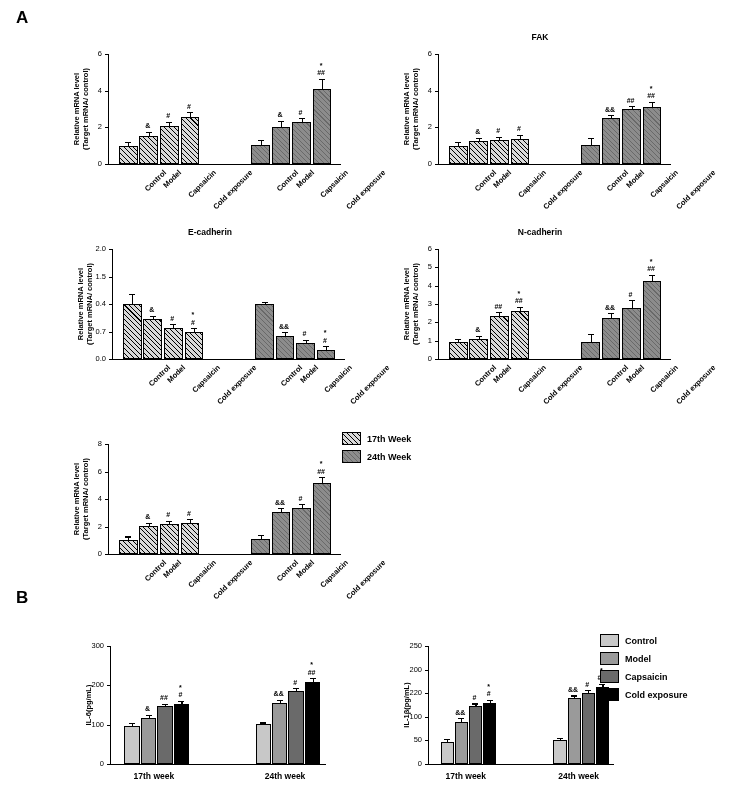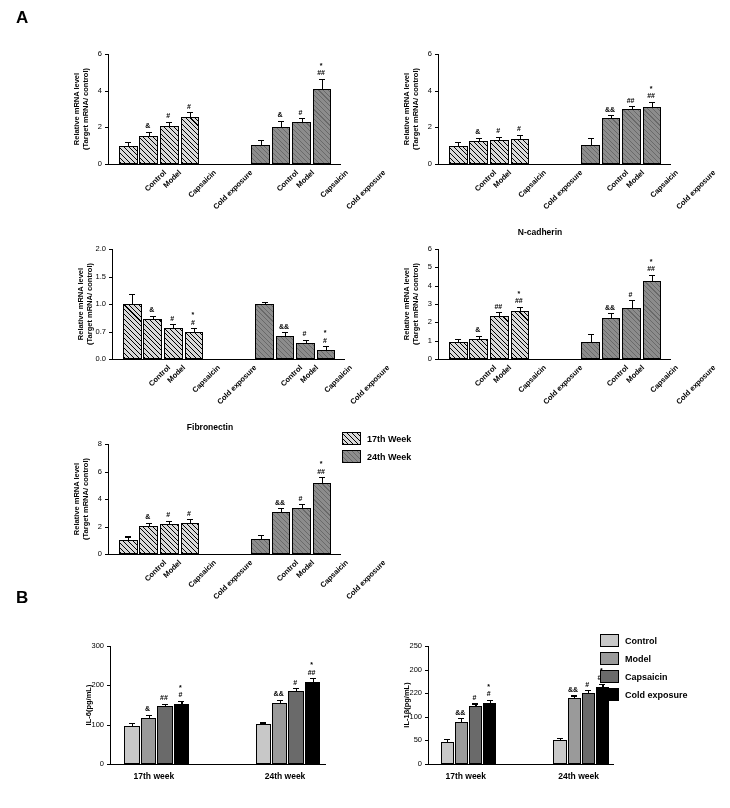--- a/index.html
+++ b/index.html
@@ -79,20 +79,21 @@
     <div class="xlab" style="left: 136.292px; top: 138px;">Cold exposure</div>
     <div class="xlab" style="left: 206.998px; top: 138px;">Control</div>
     <div class="sig" style="left: 208.051px; width: 24px; top: 81.3333px;">&amp;</div>
     <div class="xlab" style="left: 227.509px; top: 138px;">Model</div>
     <div class="sig" style="left: 228.562px; width: 24px; top: 78.5833px;">#</div>
     <div class="xlab" style="left: 248.021px; top: 138px;">Capsaicin</div>
     <div class="sig" style="left: 249.074px; width: 24px; top: 31.6667px;">*<br>##</div>
     <div class="xlab" style="left: 268.532px; top: 138px;">Cold exposure</div>
   </div>
 <div class="chart" id="chart-fak" style="left:390px;top:30px;width:300px;height:160px;">
+    <div class="chart-title" style="top: 2px;">FAK</div>
     <div class="plot" style="left: 48px; top: 24px; width: 232px; height: 110px;">
       <div class="tick" style="top: 110px;"></div>
       <div class="tick" style="top: 73.3333px;"></div>
       <div class="tick" style="top: 36.6667px;"></div>
       <div class="tick" style="top: 0px;"></div>
       <div class="bar hatch" style="left: 9.976px; width: 18.6467px; height: 18.3333px;"></div>
       <div class="err" style="left: 19.2994px; bottom: 18.3333px; height: 2.75px;"></div>
       <div class="errcap" style="left: 16.2994px; width: 6px; bottom: 21.0833px;"></div>
       <div class="bar hatch" style="left: 30.4874px; width: 18.6467px; height: 22.9167px;"></div>
       <div class="err" style="left: 39.8108px; bottom: 22.9167px; height: 2.2px;"></div>
@@ -130,20 +131,21 @@
     <div class="xlab" style="left: 136.292px; top: 138px;">Cold exposure</div>
     <div class="xlab" style="left: 206.998px; top: 138px;">Control</div>
     <div class="sig" style="left: 208.051px; width: 24px; top: 75.8333px;">&amp;&amp;</div>
     <div class="xlab" style="left: 227.509px; top: 138px;">Model</div>
     <div class="sig" style="left: 228.562px; width: 24px; top: 66.6667px;">##</div>
     <div class="xlab" style="left: 248.021px; top: 138px;">Capsaicin</div>
     <div class="sig" style="left: 249.074px; width: 24px; top: 54.5833px;">*<br>##</div>
     <div class="xlab" style="left: 268.532px; top: 138px;">Cold exposure</div>
   </div>
 <div class="chart" id="chart-e-cadherin" style="left:60px;top:225px;width:300px;height:160px;">
+    <div class="chart-title" style="top: 2px;">E-cadherin</div>
     <div class="plot" style="left: 52px; top: 24px; width: 232px; height: 110px;">
       <div class="tick" style="top: 110px;"></div>
       <div class="tick" style="top: 82.5px;"></div>
       <div class="tick" style="top: 55px;"></div>
       <div class="tick" style="top: 27.5px;"></div>
       <div class="tick" style="top: 0px;"></div>
       <div class="bar hatch" style="left: 9.976px; width: 18.6467px; height: 55px;"></div>
       <div class="err" style="left: 19.2994px; bottom: 55px; height: 9.35px;"></div>
       <div class="errcap" style="left: 16.2994px; width: 6px; bottom: 64.35px;"></div>
       <div class="bar hatch" style="left: 30.4874px; width: 18.6467px; height: 39.6px;"></div>
@@ -164,21 +166,21 @@
       <div class="bar solidgrey" style="left: 183.239px; width: 18.6467px; height: 15.95px;"></div>
       <div class="err" style="left: 192.562px; bottom: 15.95px; height: 2.2px;"></div>
       <div class="errcap" style="left: 189.562px; width: 6px; bottom: 18.15px;"></div>
       <div class="bar solidgrey" style="left: 203.75px; width: 18.6467px; height: 8.8px;"></div>
       <div class="err" style="left: 213.074px; bottom: 8.8px; height: 2.75px;"></div>
       <div class="errcap" style="left: 210.074px; width: 6px; bottom: 11.55px;"></div>
     </div>
     <div class="ylab" style="left: 16px; top: 134px; width: 110px;">Relative mRNA level<br>(Target mRNA/ control)</div>
     <div class="ticklab" style="left: 22px; width: 24px; top: 129px;">0.0</div>
     <div class="ticklab" style="left: 22px; width: 24px; top: 101.5px;">0.7</div>
-    <div class="ticklab" style="left: 22px; width: 24px; top: 74px;">1.0</div>
+    <div class="ticklab" style="left: 22px; width: 24px; top: 74px;">0.4</div>
     <div class="ticklab" style="left: 22px; width: 24px; top: 46.5px;">1.5</div>
     <div class="ticklab" style="left: 22px; width: 24px; top: 19px;">2.0</div>
     <div class="xlab" style="left: 78.7581px; top: 138px;">Control</div>
     <div class="sig" style="left: 79.8108px; width: 24px; top: 81.15px;">&amp;</div>
     <div class="xlab" style="left: 99.2695px; top: 138px;">Model</div>
     <div class="sig" style="left: 100.322px; width: 24px; top: 89.95px;">#</div>
     <div class="xlab" style="left: 119.781px; top: 138px;">Capsaicin</div>
     <div class="sig" style="left: 120.834px; width: 24px; top: 86.3px;">*<br>#</div>
     <div class="xlab" style="left: 140.292px; top: 138px;">Cold exposure</div>
     <div class="xlab" style="left: 210.998px; top: 138px;">Control</div>
@@ -241,21 +243,20 @@
     <div class="xlab" style="left: 136.292px; top: 138px;">Cold exposure</div>
     <div class="xlab" style="left: 206.998px; top: 138px;">Control</div>
     <div class="sig" style="left: 208.051px; width: 24px; top: 78.5833px;">&amp;&amp;</div>
     <div class="xlab" style="left: 227.509px; top: 138px;">Model</div>
     <div class="sig" style="left: 228.562px; width: 24px; top: 65.75px;">#</div>
     <div class="xlab" style="left: 248.021px; top: 138px;">Capsaicin</div>
     <div class="sig" style="left: 249.074px; width: 24px; top: 32.5833px;">*<br>##</div>
     <div class="xlab" style="left: 268.532px; top: 138px;">Cold exposure</div>
   </div>
 <div class="chart" id="chart-fibronectin" style="left:60px;top:420px;width:300px;height:160px;">
-    <div class="chart-title" style="top: 2px;">Fibronectin</div>
     <div class="plot" style="left: 48px; top: 24px; width: 232px; height: 110px;">
       <div class="tick" style="top: 110px;"></div>
       <div class="tick" style="top: 82.5px;"></div>
       <div class="tick" style="top: 55px;"></div>
       <div class="tick" style="top: 27.5px;"></div>
       <div class="tick" style="top: 0px;"></div>
       <div class="bar hatch" style="left: 9.976px; width: 18.6467px; height: 14.4375px;"></div>
       <div class="err" style="left: 19.2994px; bottom: 14.4375px; height: 2.0625px;"></div>
       <div class="errcap" style="left: 16.2994px; width: 6px; bottom: 16.5px;"></div>
       <div class="bar hatch" style="left: 30.4874px; width: 18.6467px; height: 28.1875px;"></div>

